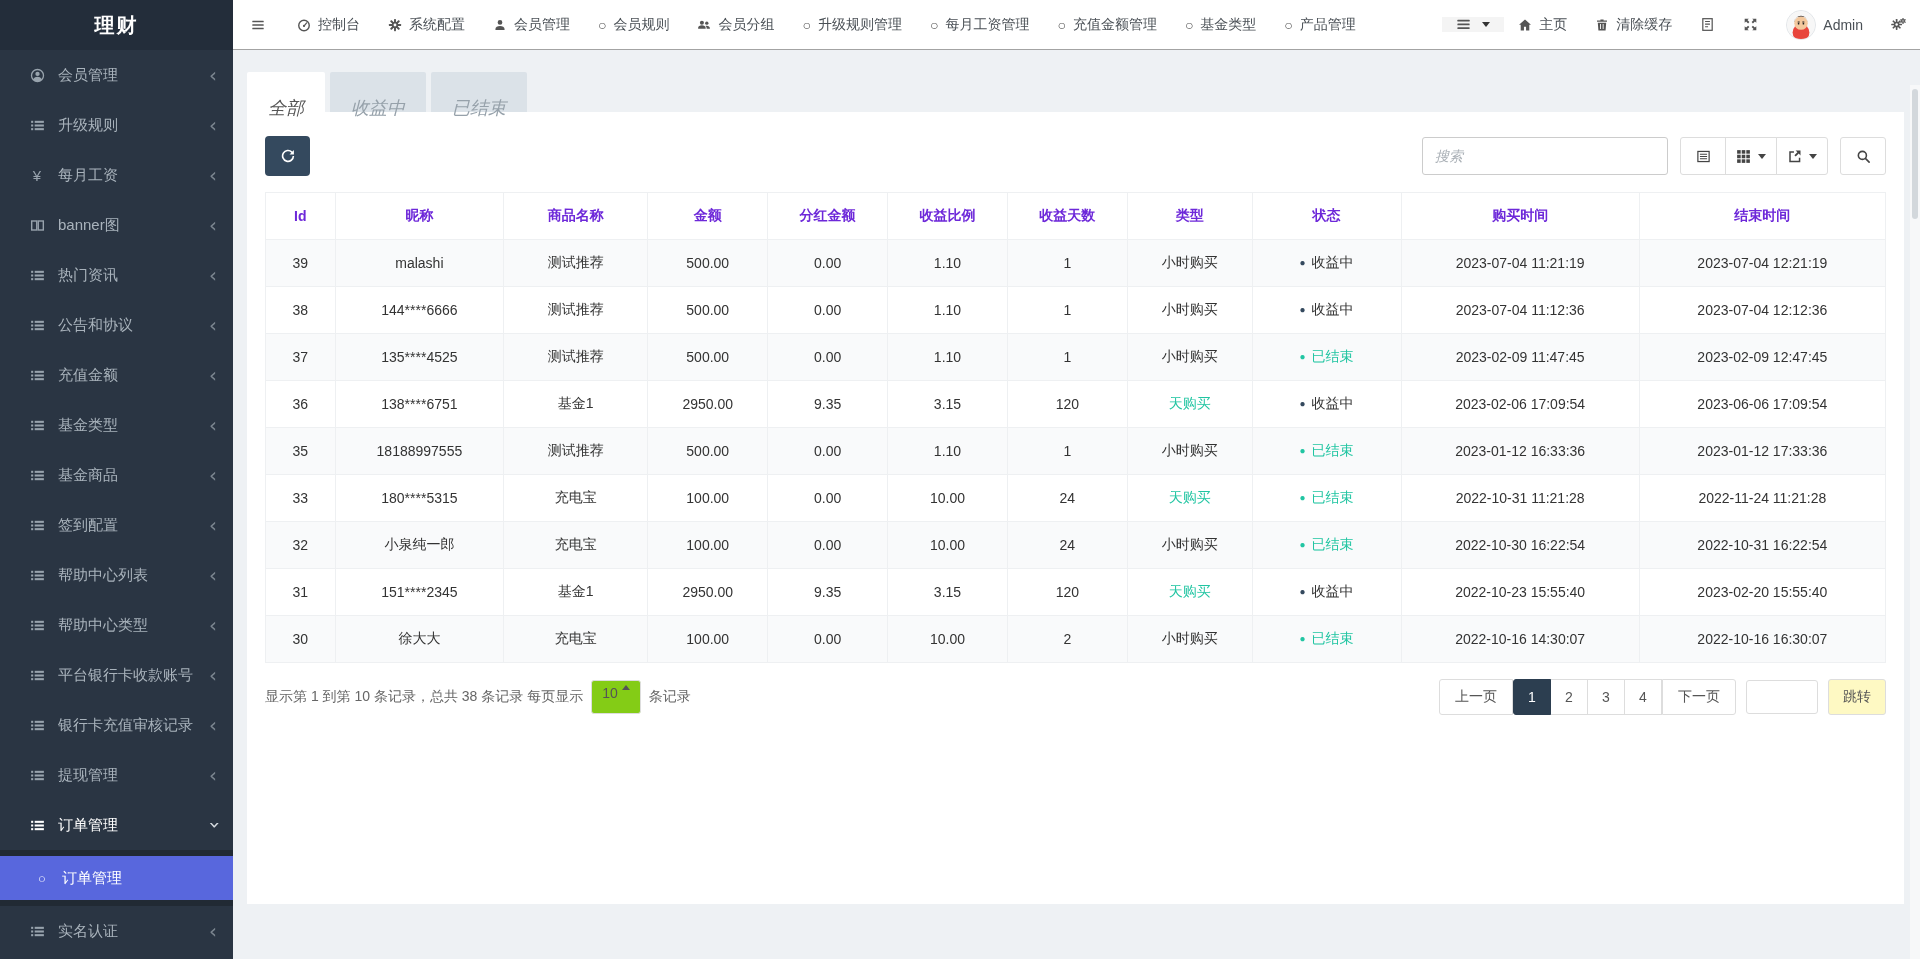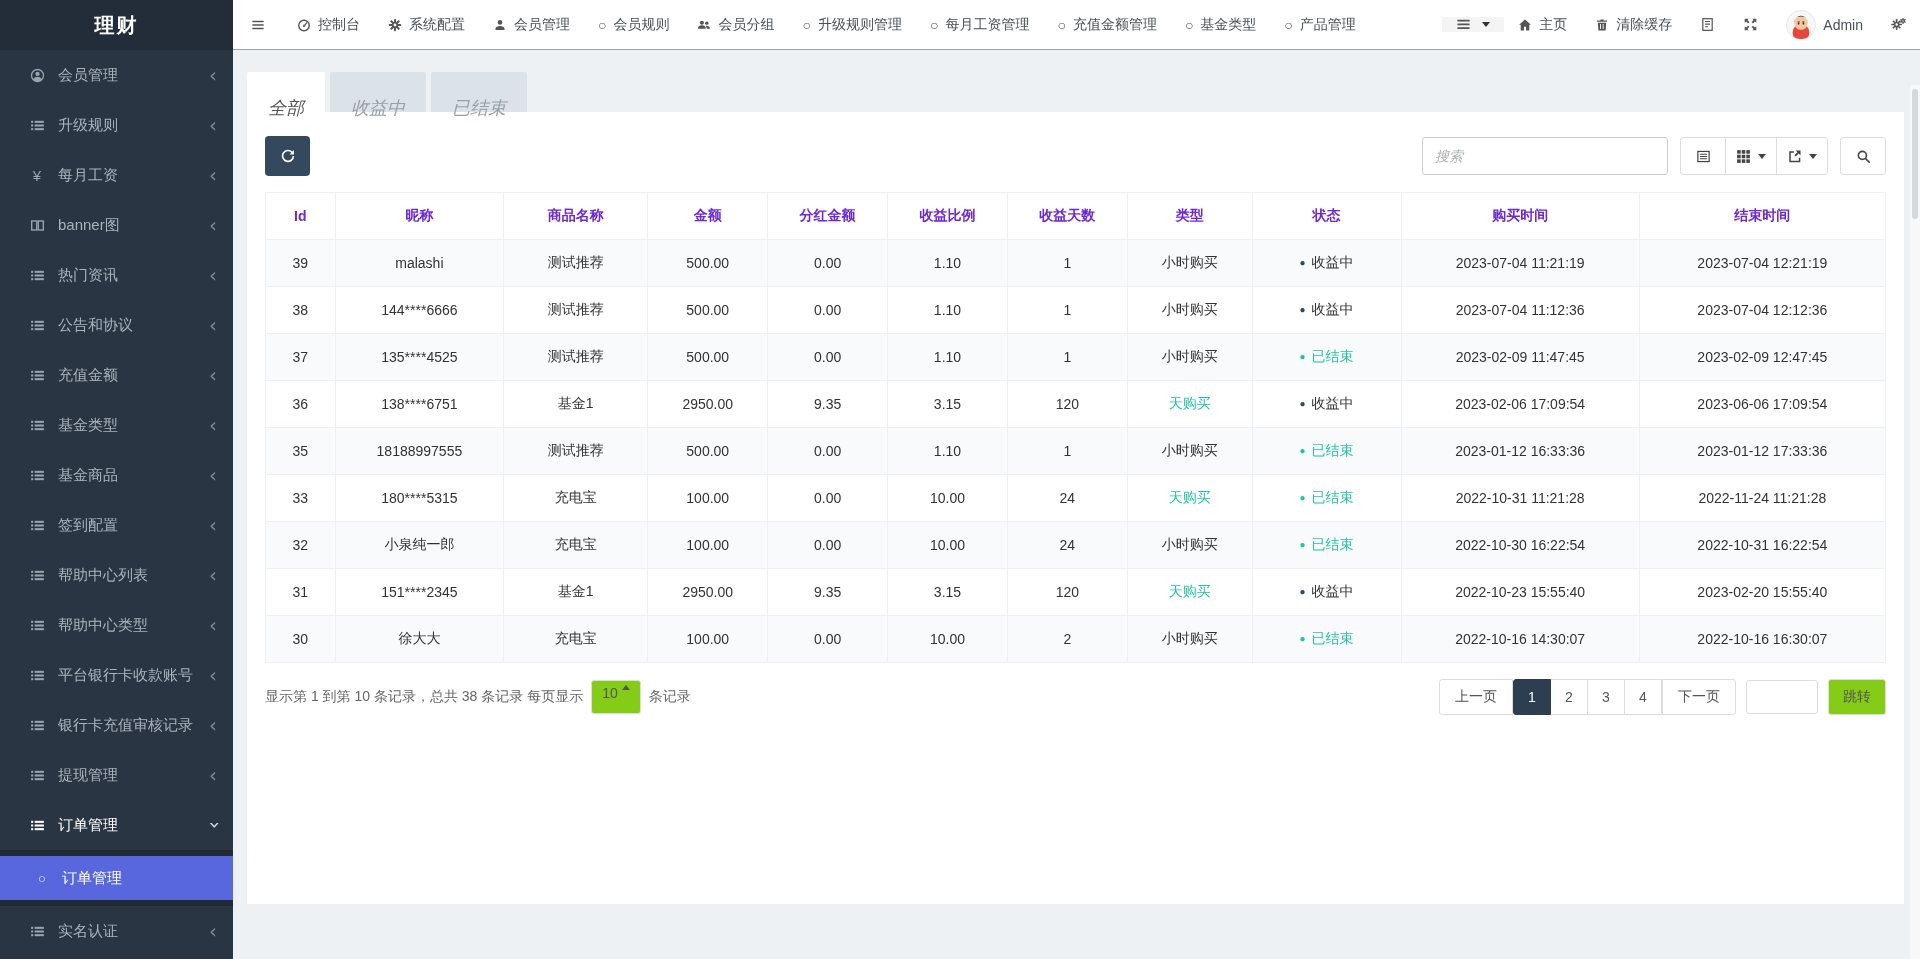--- a/index.html
+++ b/index.html
@@ -76,21 +76,21 @@
   .summary{display:flex;align-items:center;}
   .page-size-btn{display:inline-flex;border:1px solid #ddd;border-radius:3px;height:34px;padding:4px 10px;margin:0 8px;color:#555;background:#84cc16;cursor:pointer;font-size:14px;}
   .pager{margin-left:auto;display:flex;align-items:center;}
   .page-btn{min-width:38px;height:36px;padding:0 15px;border:1px solid #ddd;background:#fff;color:#555;display:inline-flex;align-items:center;justify-content:center;font-size:14px;cursor:pointer;}
   .page-btn.num{padding:0 10px;}
   .page-btn+.page-btn{margin-left:-1px;}
   .page-btn:first-child{border-radius:3px 0 0 3px;}
   .page-btn.last{border-radius:0 3px 3px 0;}
   .page-btn.active{background:var(--dark);border-color:var(--dark);color:#fff;position:relative;z-index:1;}
   .jump-input{width:72px;height:34px;border:1px solid #ddd;border-radius:3px;margin-left:10px;outline:none;padding:0 8px;font-size:14px;}
-  .jump-btn{height:36px;padding:0 14px;border:1px solid #ddd;background:#84cc16;border-radius:3px;margin-left:10px;color:#555;font-size:14px;cursor:pointer;}
+  .jump-btn{height:36px;padding:0 14px;border:1px solid #ddd;background:#fef9c3;border-radius:3px;margin-left:10px;color:#555;font-size:14px;cursor:pointer;}
 
   .scrollbar{position:absolute;right:0;top:85px;bottom:0;width:10px;background:#f7f8f9;}
   .scrollbar .thumb{position:absolute;top:4px;left:2px;width:6px;height:130px;border-radius:3px;background:#d3d8dc;}
 </style>
 </head>
 <body>
 
 <aside class="sidebar">
   <div class="brand">理财</div>
   <nav id="side-menu">

